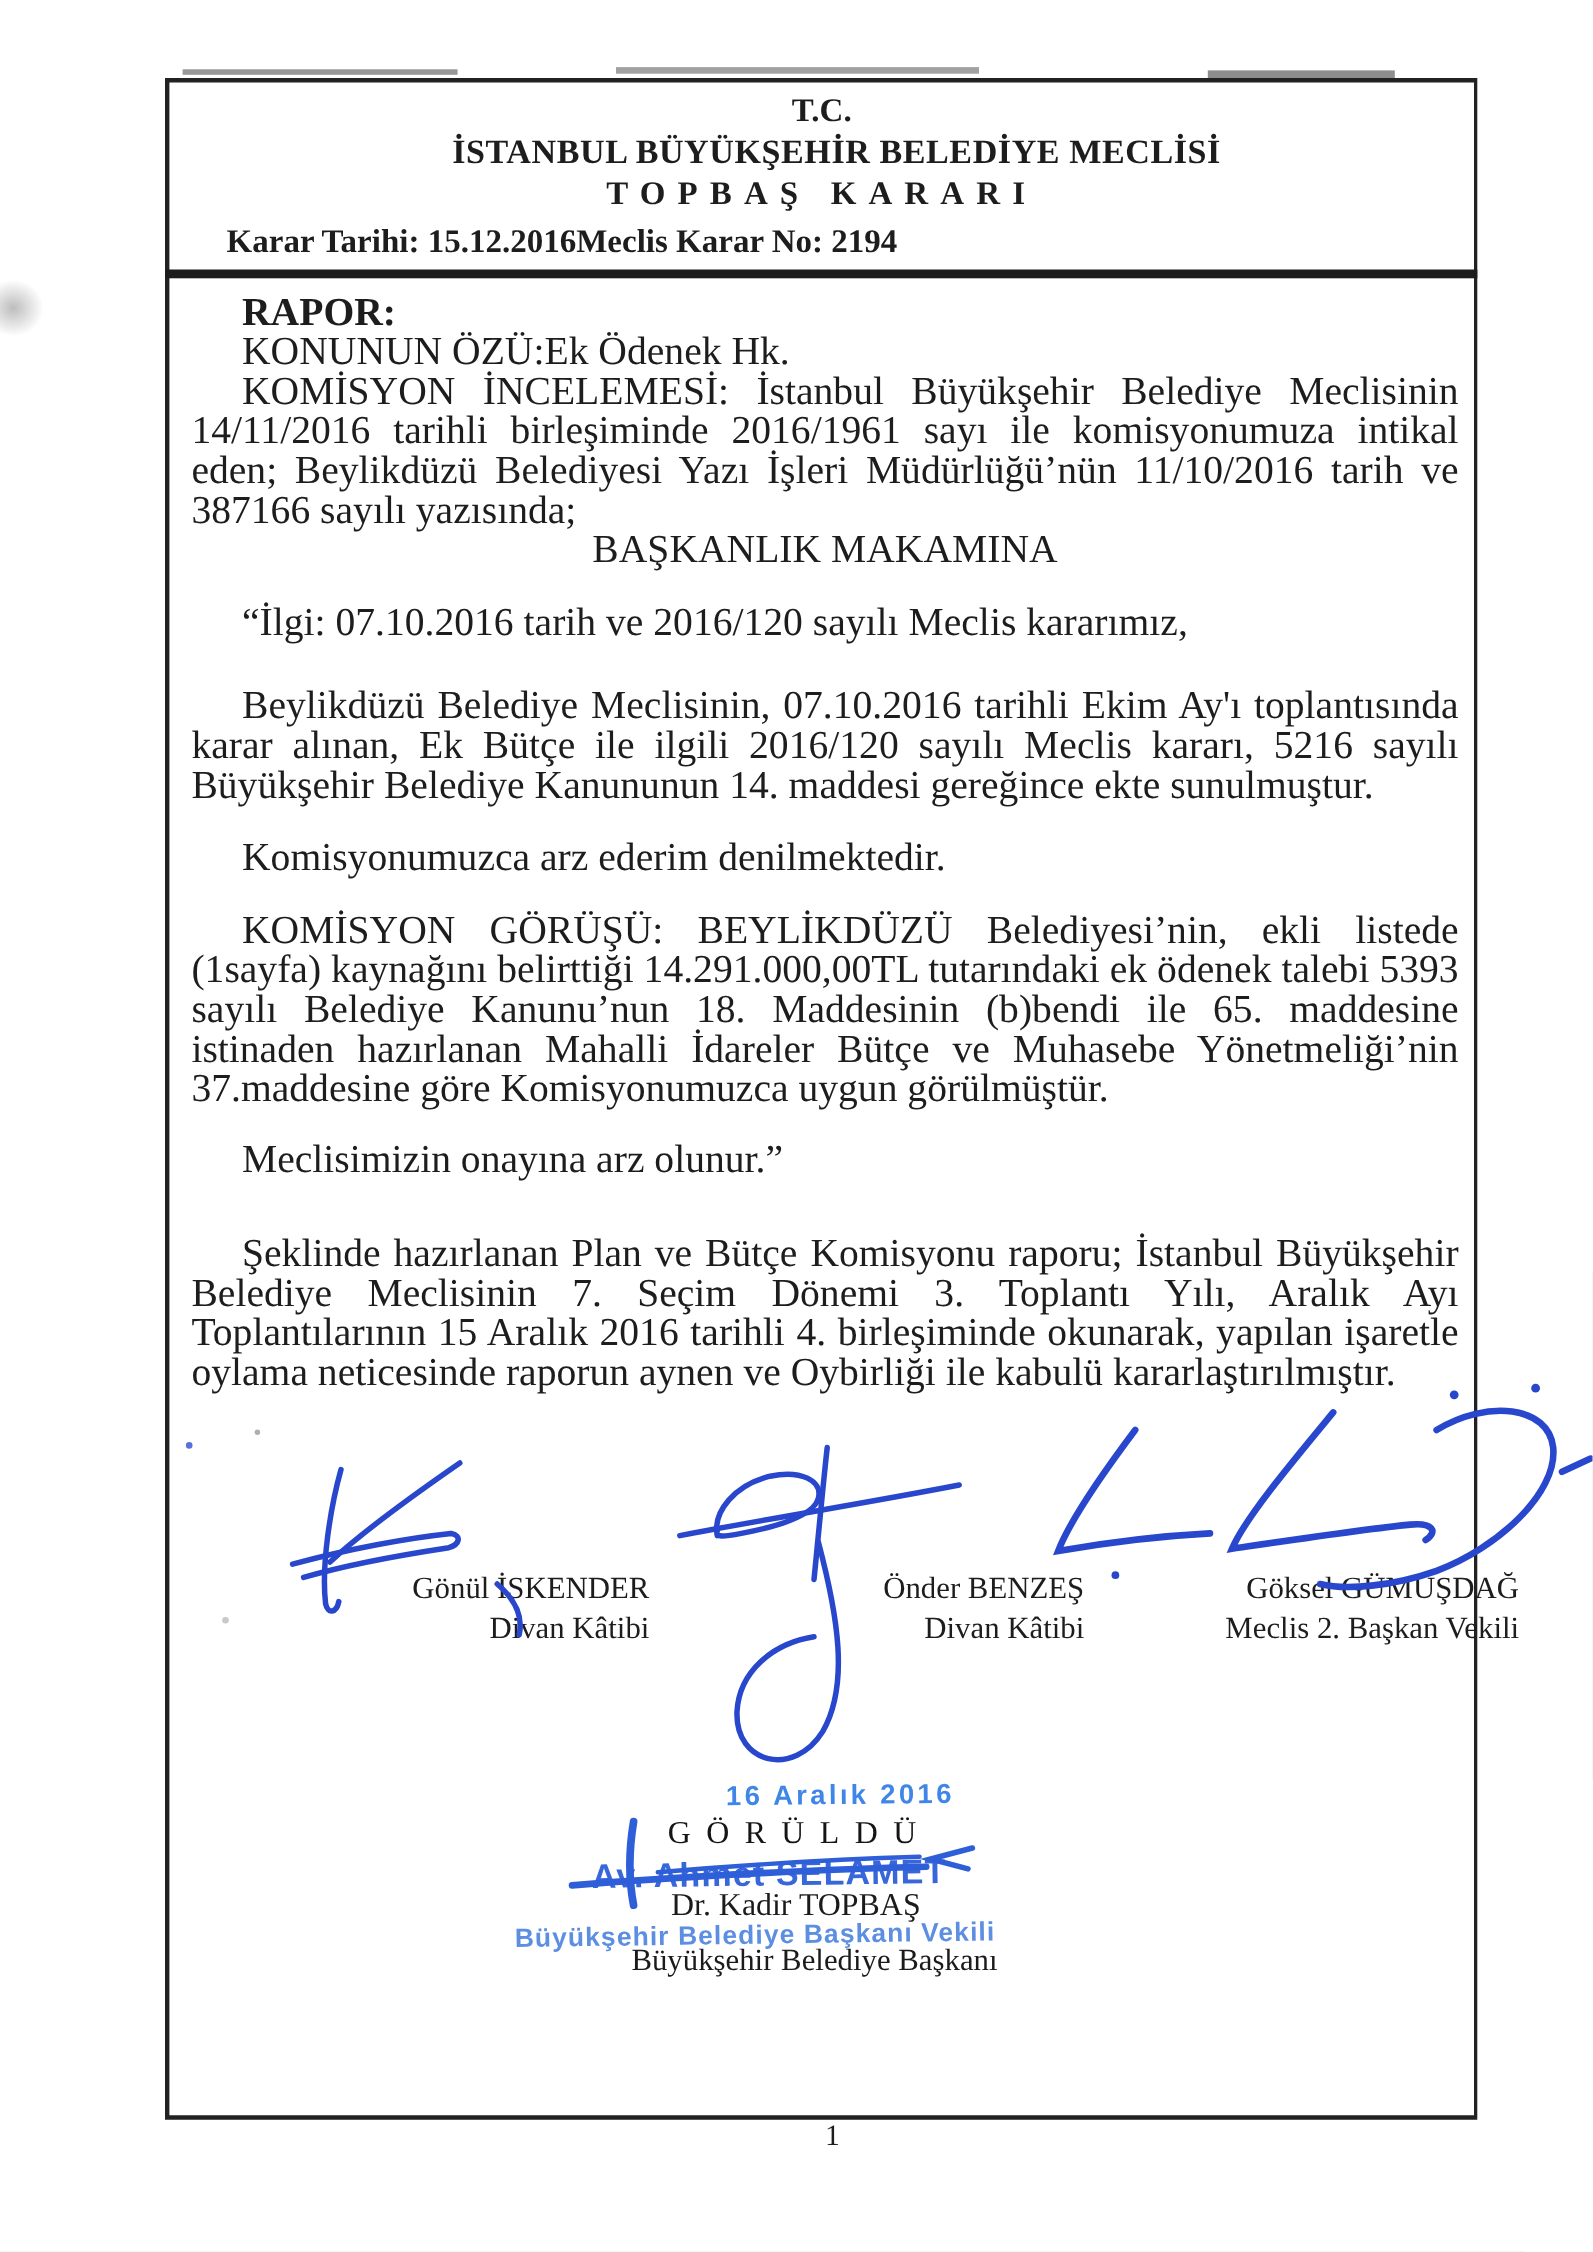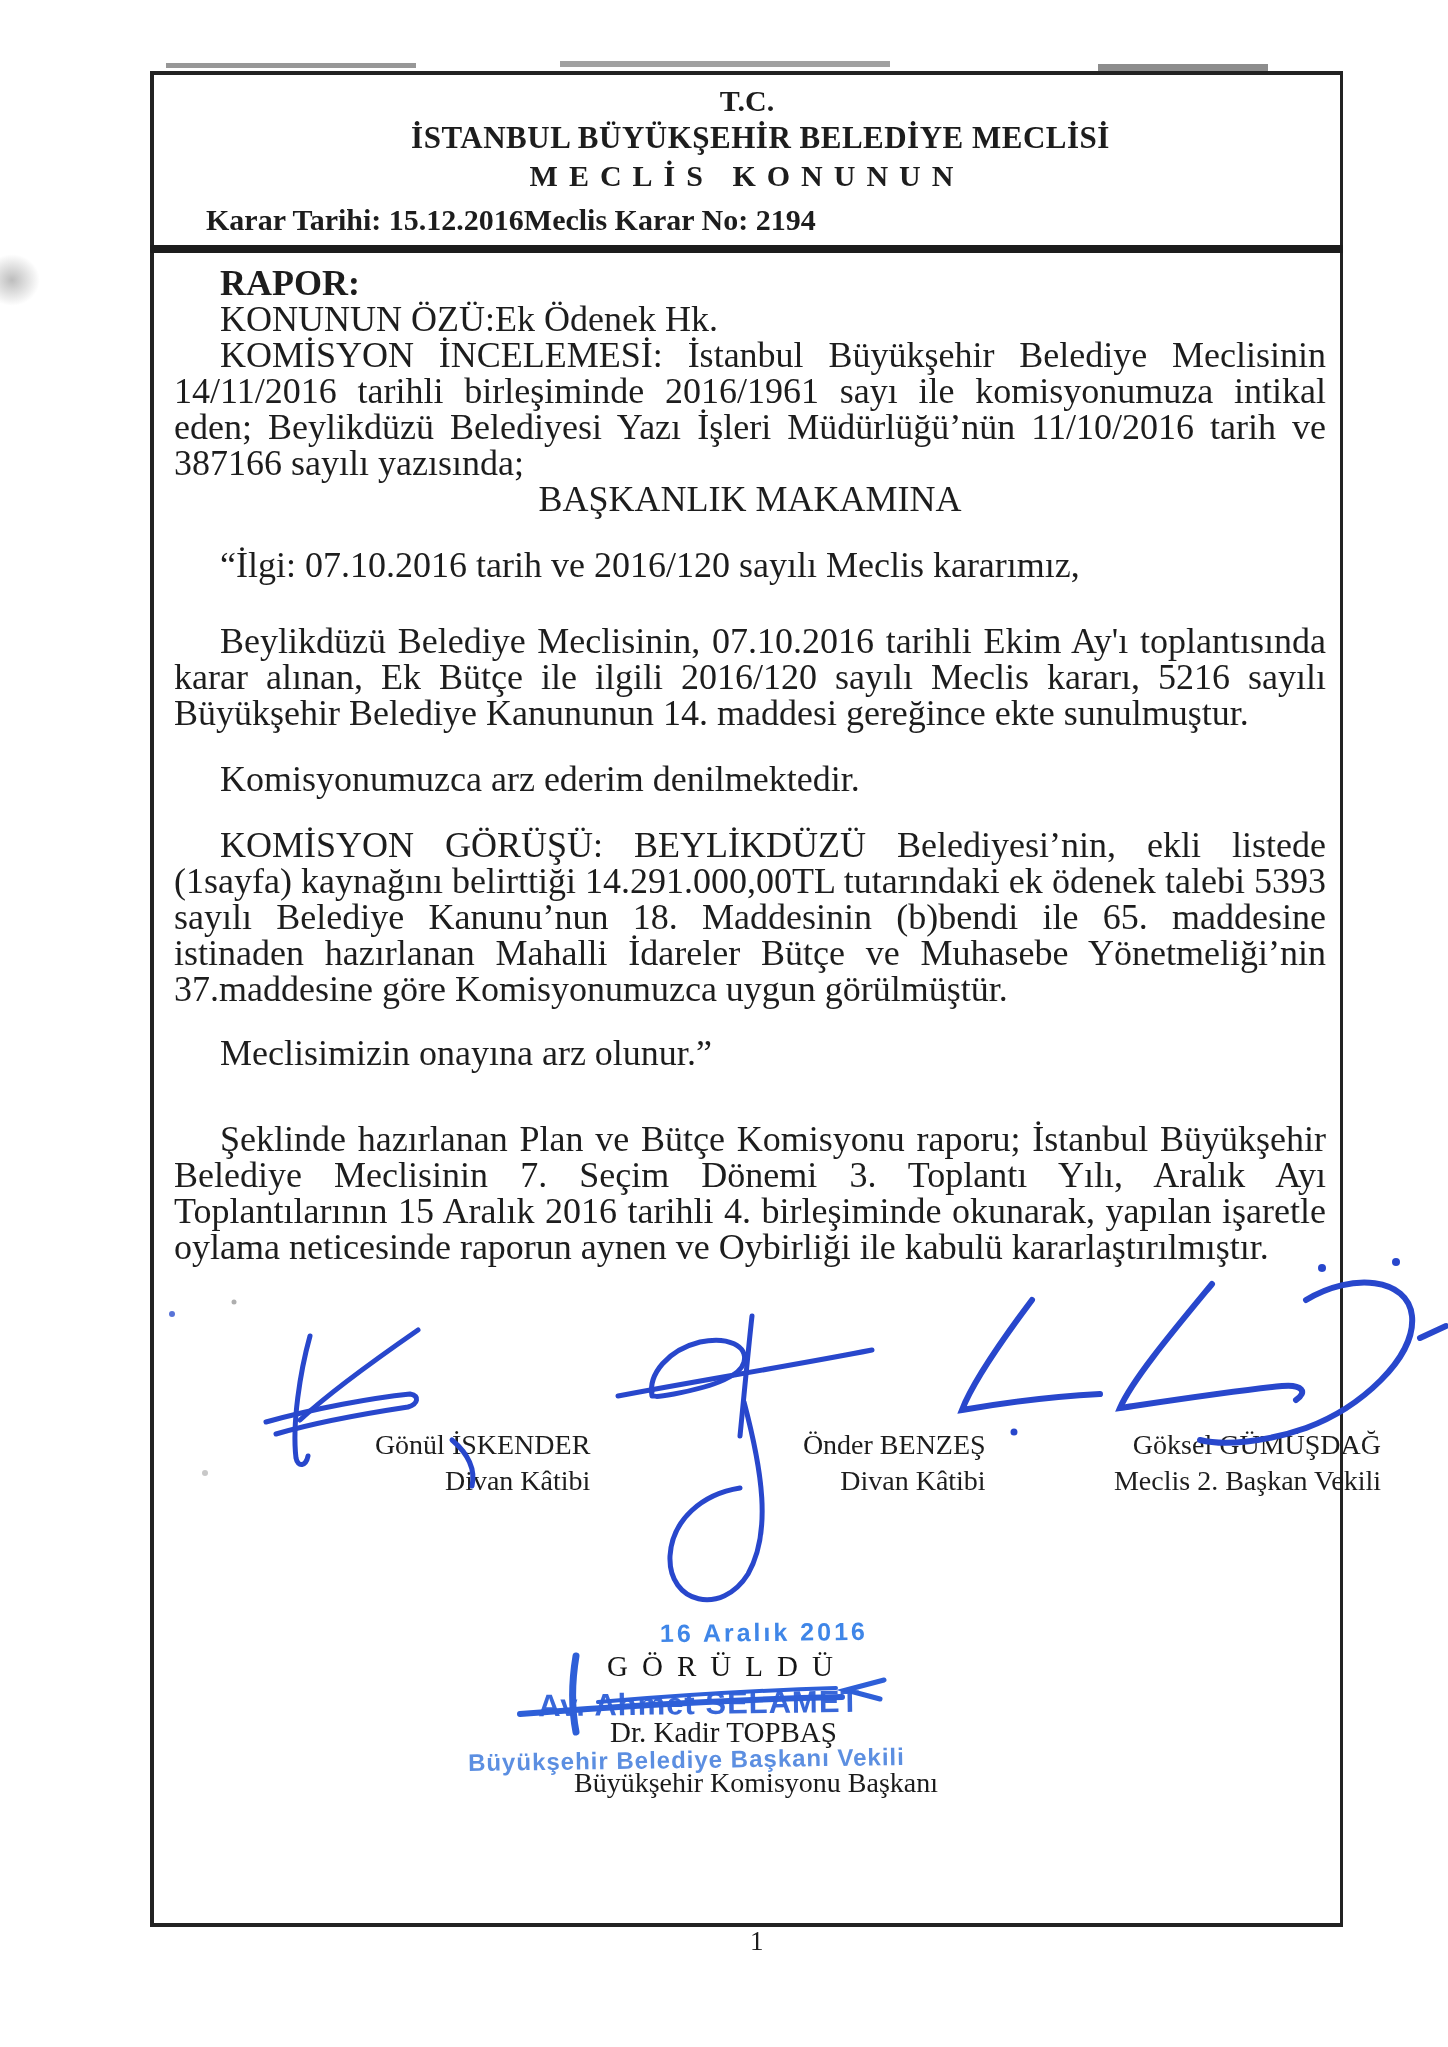--- a/index.html
+++ b/index.html
@@ -73,21 +73,21 @@
   <div class="artifact a-dash" style="left:166px;top:63px;width:250px;height:5px;opacity:.5;"></div>
   <div class="artifact a-dash" style="left:560px;top:61px;width:330px;height:6px;opacity:.45;"></div>
   <div class="artifact a-dash" style="left:1098px;top:64px;width:170px;height:7px;opacity:.55;"></div>
   <div class="artifact" style="left:0;top:254px;width:40px;height:52px;background:radial-gradient(ellipse at 30% 50%, #bdbdbd 0%, rgba(189,189,189,0) 70%);"></div>
 
   <div class="doc-box">
 
     <div class="hdr">
       <div class="hdr-tc">T.C.</div>
       <div class="hdr-org">İSTANBUL BÜYÜKŞEHİR BELEDİYE MECLİSİ</div>
-      <div class="hdr-type">MECLİS KONUNUN</div>
+      <div class="hdr-type">TOPBAŞ KARARI</div>
     </div>
 
     <div class="meta">
       <span>Karar Tarihi: 15.12.2016</span>
       <span>Meclis Karar No: 2194</span>
     </div>
 
     <div class="rule"></div>
 
     <div class="body">
@@ -116,21 +116,21 @@
         <div>Göksel GÜMÜŞDAĞ</div>
         <div>Meclis 2. Başkan Vekili</div>
       </div>
     </div>
 
     <div class="stamp-item st-date">16 Aralık 2016</div>
     <div class="stamp-item st-goruldu">GÖRÜLDÜ</div>
     <div class="stamp-item st-selamet">Av. Ahmet SELAMET</div>
     <div class="stamp-item st-topbas">Dr. Kadir TOPBAŞ</div>
     <div class="stamp-item st-vekili">Büyükşehir Belediye Başkanı Vekili</div>
-    <div class="stamp-item st-baskani">Büyükşehir Komisyonu Başkanı</div>
+    <div class="stamp-item st-baskani">Büyükşehir Belediye Başkanı</div>
 
   </div>
 
   <div class="page-num">1</div>
 
   <svg class="ink-overlay" viewBox="0 0 1448 2047" xmlns="http://www.w3.org/2000/svg">
     <g stroke="#2847cc" stroke-width="5" fill="none" stroke-linecap="round">
       <path d="M418 1330 C 392 1348, 330 1392, 300 1420"></path>
       <path d="M310 1336 C 300 1372, 292 1424, 296 1458 C 298 1468, 306 1466, 308 1456"></path>
       <path d="M266 1422 C 316 1408, 372 1398, 410 1394 C 420 1396, 418 1404, 408 1407 C 362 1414, 310 1424, 276 1434"></path>

